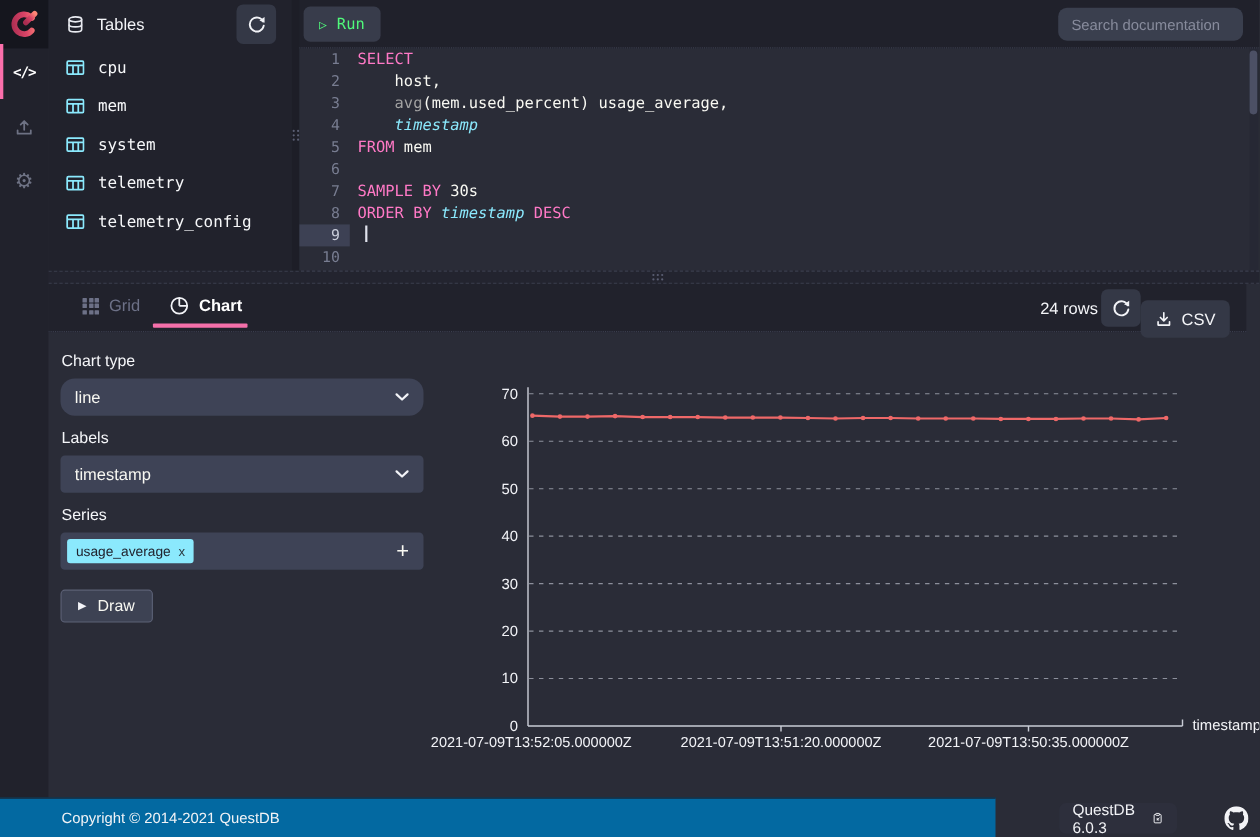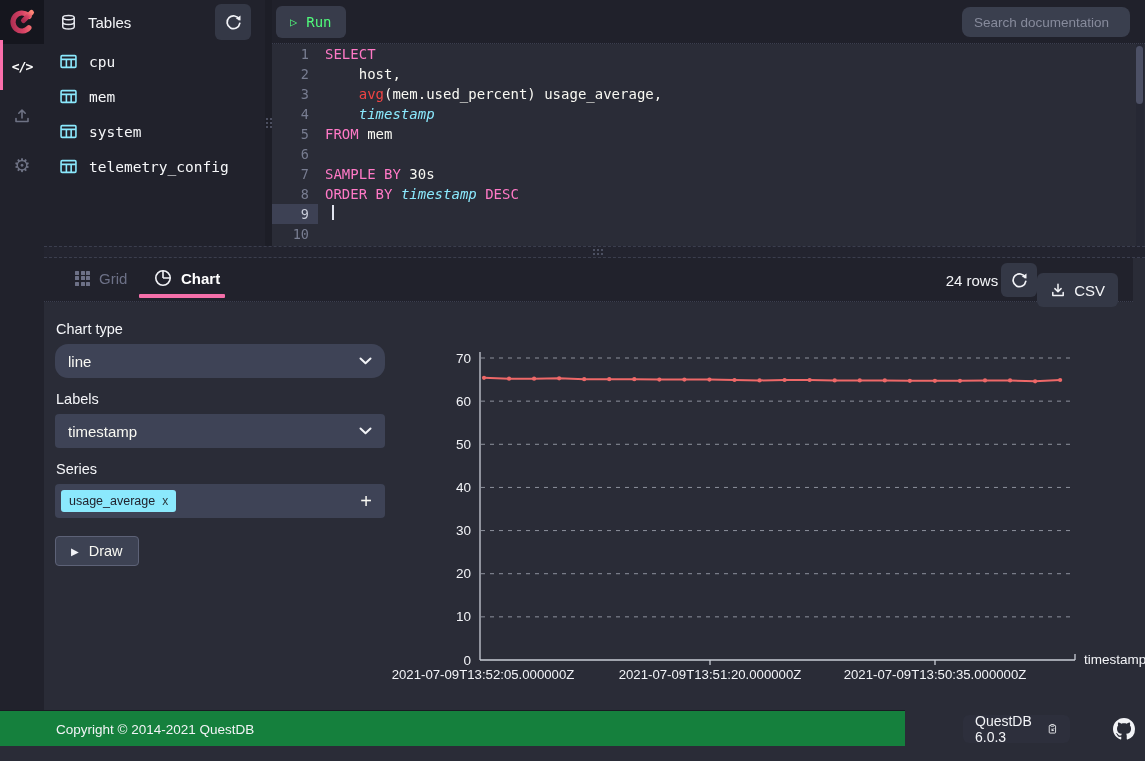--- a/index.html
+++ b/index.html
@@ -41,21 +41,21 @@
   .run-btn .lbl { color:#50fa7b; font-size:14px; }
   .search-input { position:absolute; right:15px; top:7px; width:168px; height:30px; background:#3a3f4e; border:none; border-radius:8px; padding:0 12px; font-size:13.5px; color:#d6d9e2; font-family:"Liberation Sans",sans-serif; }
   .search-input::placeholder { color:#878b9c; }
 
   
   .editor { position:absolute; left:272px; top:44px; right:0; height:202px; background:#2a2c37; z-index:2; }
   .ed-line { display:flex; height:20px; align-items:center; }
   .ed-gutter { width:46px; text-align:right; padding-right:9px; font-size:13.5px; color:#787d91; flex:none; }
   .ed-line.active .ed-gutter { background:#3d4154; color:#c9cdda; height:100%; line-height:20px; }
   .ed-code { padding-left:7px; font-size:14px; white-space:pre; }
-  .tk-k { color:#ff79c6; } .tk-f { color:#ef4444; }
+  .tk-k { color:#ff79c6; } .tk-f { color:#a3a3a3; }
   .tk-t { color:#8be9fd; font-style:italic; }
   .tk-s { color:#f1fa8c; } .tk-p { color:#f8f8f2; }
   .caret { display:inline-block; width:2px; height:15px; background:#e0e3ed; margin-left:7px; }
   .ed-scrolltrack { position:absolute; right:1px; top:0; width:8px; height:202px; background:#262834; }
   .ed-scrollthumb { position:absolute; right:1.5px; top:2px; width:7px; height:58px; background:#4c5065; border-radius:4px; }
 
   
   .h-split { position:absolute; left:44px; top:246px; right:0; height:12px; background:#23242f; border-top:1px dashed #3b3e4e; border-bottom:1px dashed #3b3e4e; z-index:3; }
   .h-dots { position:absolute; left:549px; top:50%; transform:translateY(-50%); display:grid; grid-template-columns:2px 2px 2px; gap:2px; }
 
@@ -84,21 +84,21 @@
   .series-tag .tag-x { font-size:12px; color:#2b3b42; }
   .series-plus { margin-left:auto; color:#f8f8f2; font-size:20px; font-weight:400; cursor:pointer; line-height:1; }
   .draw-btn { position:absolute; left:55px; top:536px; height:30px; padding:0 15px; display:flex; align-items:center; gap:10px; background:#3d4253; border:1px solid #5d6277; border-radius:4px; cursor:pointer; }
   .draw-btn .tri { color:#f2f3f7; font-size:10px; }
   .draw-btn span.lbl { font-size:14.5px; color:#f8f8f2; }
 
   
   #chart-svg { position:absolute; left:390px; top:346px; }
 
   
-  .footer { position:absolute; left:0; bottom:15px; width:905px; height:36px; background:#15803d; border-top:1px solid #191a22; z-index:6; }
+  .footer { position:absolute; left:0; bottom:0; width:905px; height:36px; background:#0369a1; border-top:1px solid #191a22; z-index:6; }
   .copyright { position:absolute; left:56px; top:50%; transform:translateY(-50%); font-size:13.5px; color:#f2f3f6; }
   .version-pill { position:absolute; left:963px; top:4px; height:28px; display:flex; align-items:center; gap:10px; padding:0 12px; background:#2d2f3c; border-radius:6px; cursor:pointer; }
   .version-pill span { font-size:14px; color:#f2f3f6; }
   .gh-link { position:absolute; left:1113px; top:7px; cursor:pointer; }
 
   svg.sicon { display:block; }
 </style>
 </head>
 <body>
 
@@ -162,20 +162,27 @@
           <path d="M1 5h14 M6 5v7.5 M10.5 5v7.5" fill="none" stroke="#8be9fd" stroke-width="1.5"></path>
         </svg>
         <span>mem</span>
       </div>
       <div class="table-row mono">
         <svg class="sicon" width="17" height="15" viewBox="0 0 16 14">
           <rect x="1" y="1.5" width="14" height="11" rx="1" fill="none" stroke="#8be9fd" stroke-width="1.5"></rect>
           <path d="M1 5h14 M6 5v7.5 M10.5 5v7.5" fill="none" stroke="#8be9fd" stroke-width="1.5"></path>
         </svg>
         <span>system</span>
+      </div>
+      <div class="table-row mono">
+        <svg class="sicon" width="17" height="15" viewBox="0 0 16 14">
+          <rect x="1" y="1.5" width="14" height="11" rx="1" fill="none" stroke="#8be9fd" stroke-width="1.5"></rect>
+          <path d="M1 5h14 M6 5v7.5 M10.5 5v7.5" fill="none" stroke="#8be9fd" stroke-width="1.5"></path>
+        </svg>
+        <span>telemetry</span>
       </div>
       <div class="table-row mono">
         <svg class="sicon" width="17" height="15" viewBox="0 0 16 14">
           <rect x="1" y="1.5" width="14" height="11" rx="1" fill="none" stroke="#8be9fd" stroke-width="1.5"></rect>
           <path d="M1 5h14 M6 5v7.5 M10.5 5v7.5" fill="none" stroke="#8be9fd" stroke-width="1.5"></path>
         </svg>
         <span>telemetry_config</span>
       </div>
     </div>
 </div>

